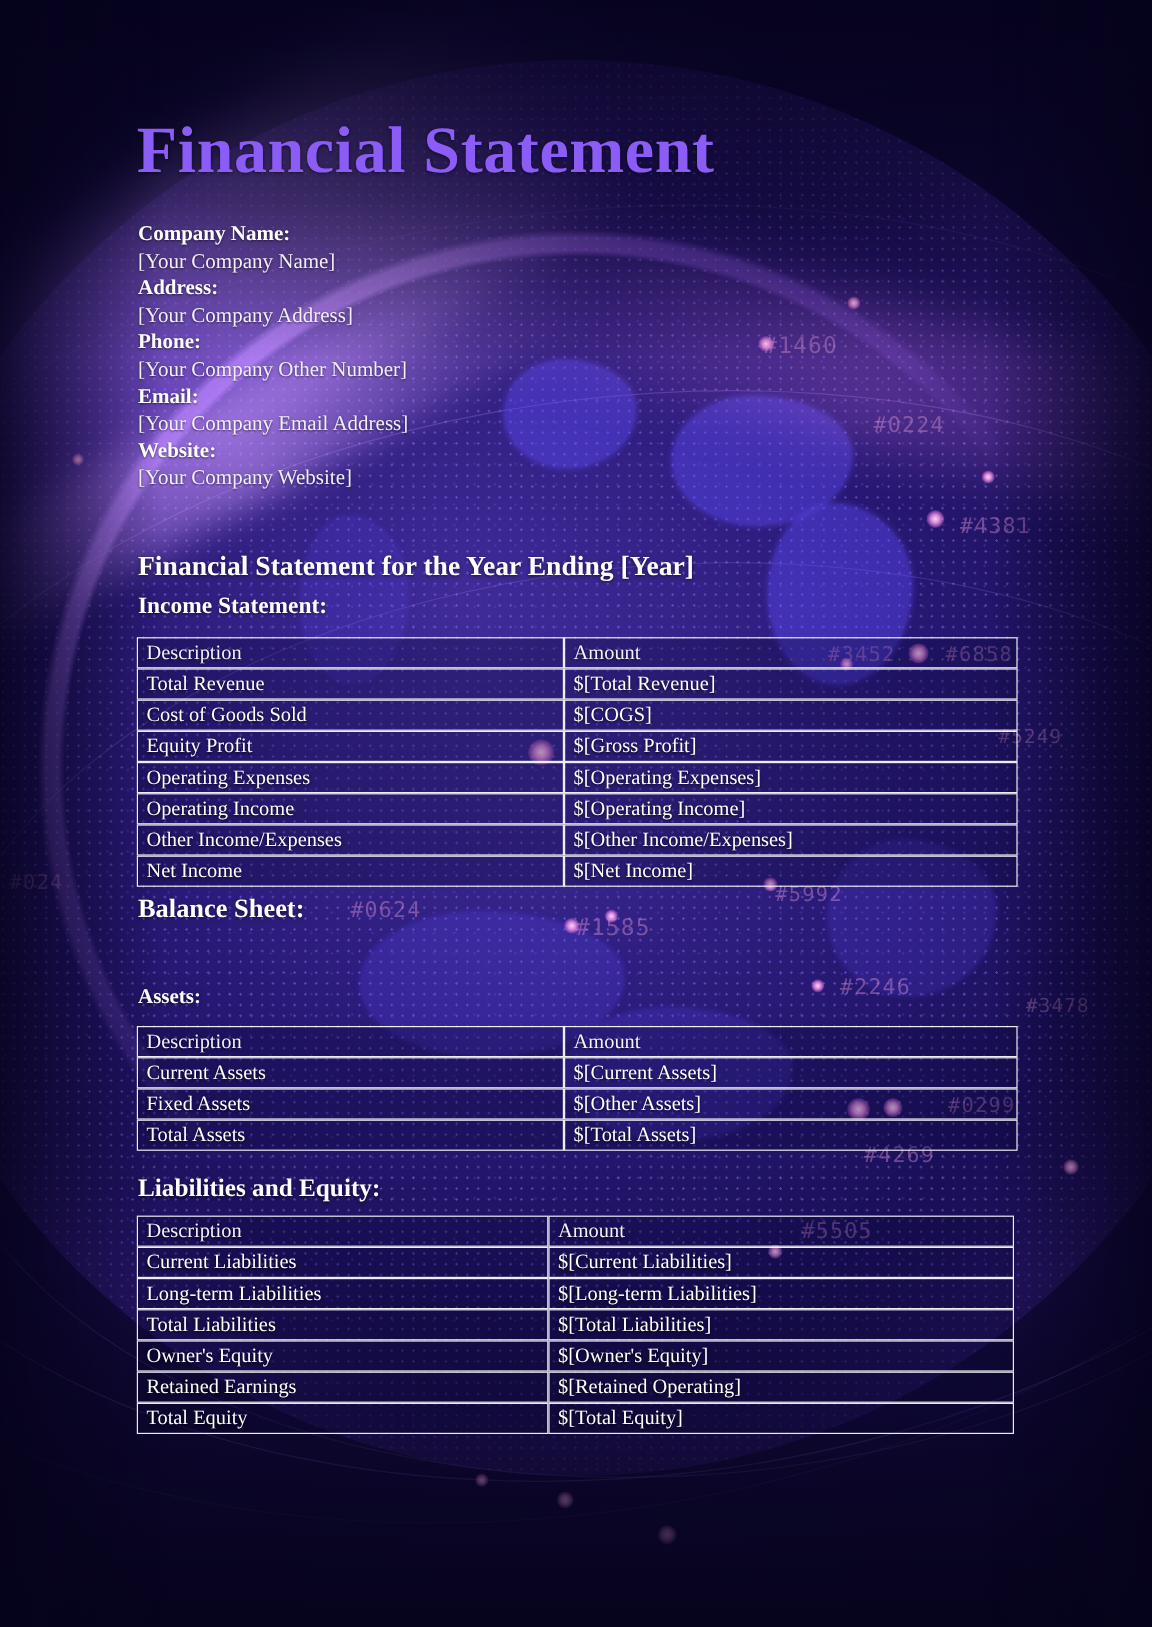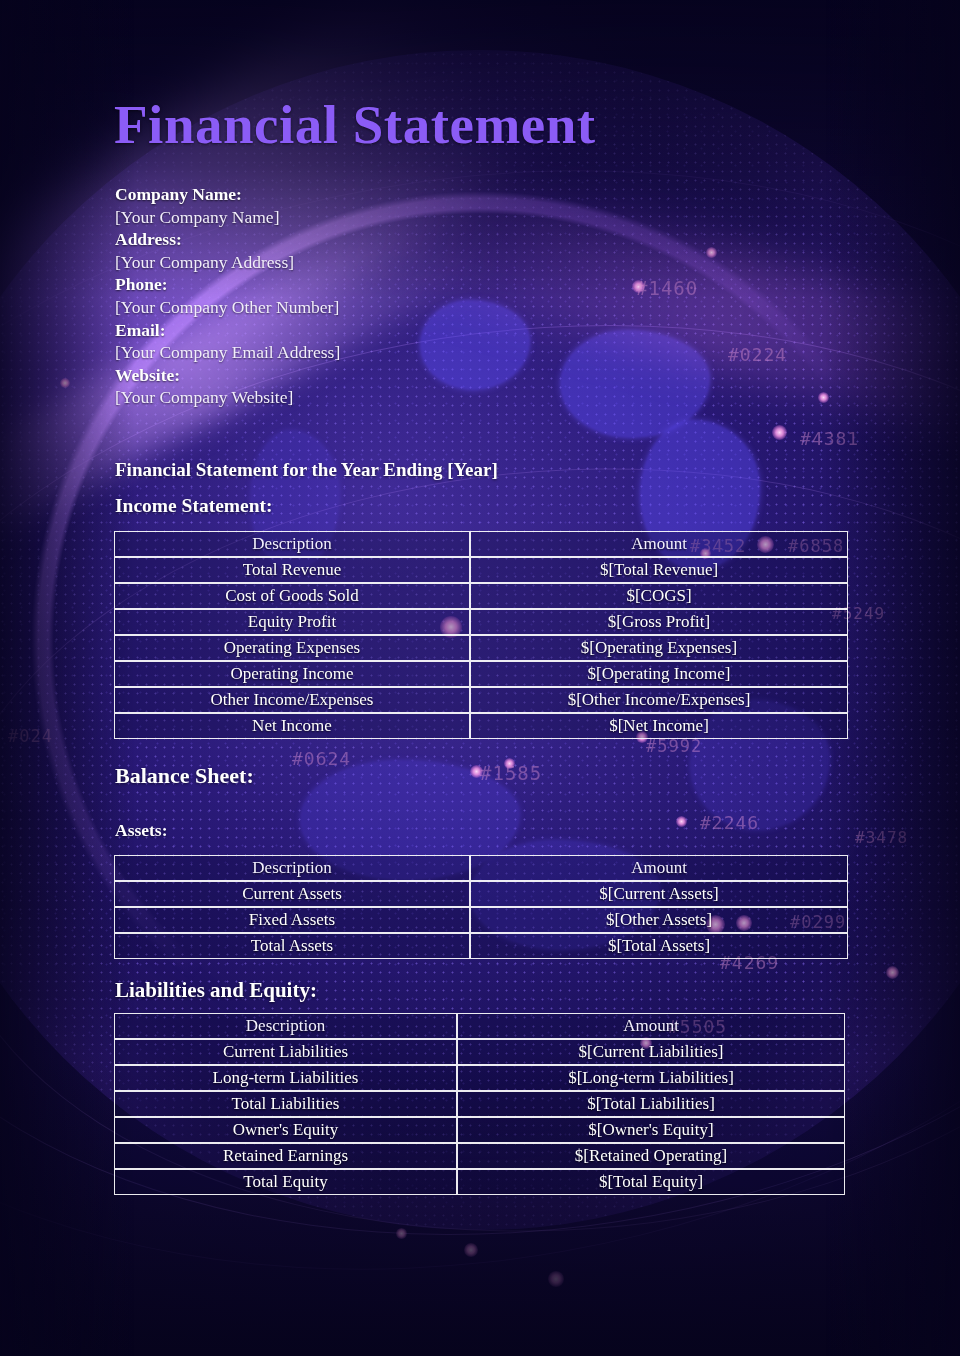--- a/index.html
+++ b/index.html
@@ -201,39 +201,39 @@
     line-height: 22.6px;
     text-shadow: 0 1px 2px rgba(0,0,0,.6);
   }
   .company-block .lbl { font-weight: bold; color:#ffffff; }
   .company-block .val { font-weight: normal; color:#f2eefb; }
 
   .sec-year {
     position: absolute;
     left: 115px;
     top: 459px;
-    font-size: 19px;
+    font-size: 23px;
     font-weight: bold;
     color: #fff;
     text-shadow: 0 1px 3px rgba(0,0,0,.6);
     white-space: nowrap;
   }
   .sec-income {
     position: absolute;
     left: 115px;
     top: 495px;
     font-size: 19.5px;
     font-weight: bold;
     color: #fff;
     text-shadow: 0 1px 3px rgba(0,0,0,.6);
   }
   .sec-balance {
     position: absolute;
     left: 115px;
-    top: 763px;
+    top: 744px;
     font-size: 22px;
     font-weight: bold;
     color: #fff;
     text-shadow: 0 1px 3px rgba(0,0,0,.6);
   }
   .sec-assets {
     position: absolute;
     left: 115px;
     top: 820px;
     font-size: 17.5px;
@@ -264,21 +264,20 @@
     padding: 1px 7px 2px 7px;
     font-size: 17px;
     line-height: 21px;
     color: #ffffff;
     background: rgba(10,7,52,.30);
     text-shadow: 0 1px 2px rgba(0,0,0,.75);
     white-space: nowrap;
     overflow: hidden;
     height: 24.8px;
     vertical-align: middle;
-    text-align: center;
   }
   table.fin td.hdr { color:#f3f0ff; }
 
   #tbl-income { left: 114px; top: 531px; width: 734px; }
   #tbl-income col.c1 { width: 356px; }
   #tbl-income col.c2 { width: 378px; }
 
   #tbl-assets { left: 114px; top: 855px; width: 734px; }
   #tbl-assets col.c1 { width: 356px; }
   #tbl-assets col.c2 { width: 378px; }

